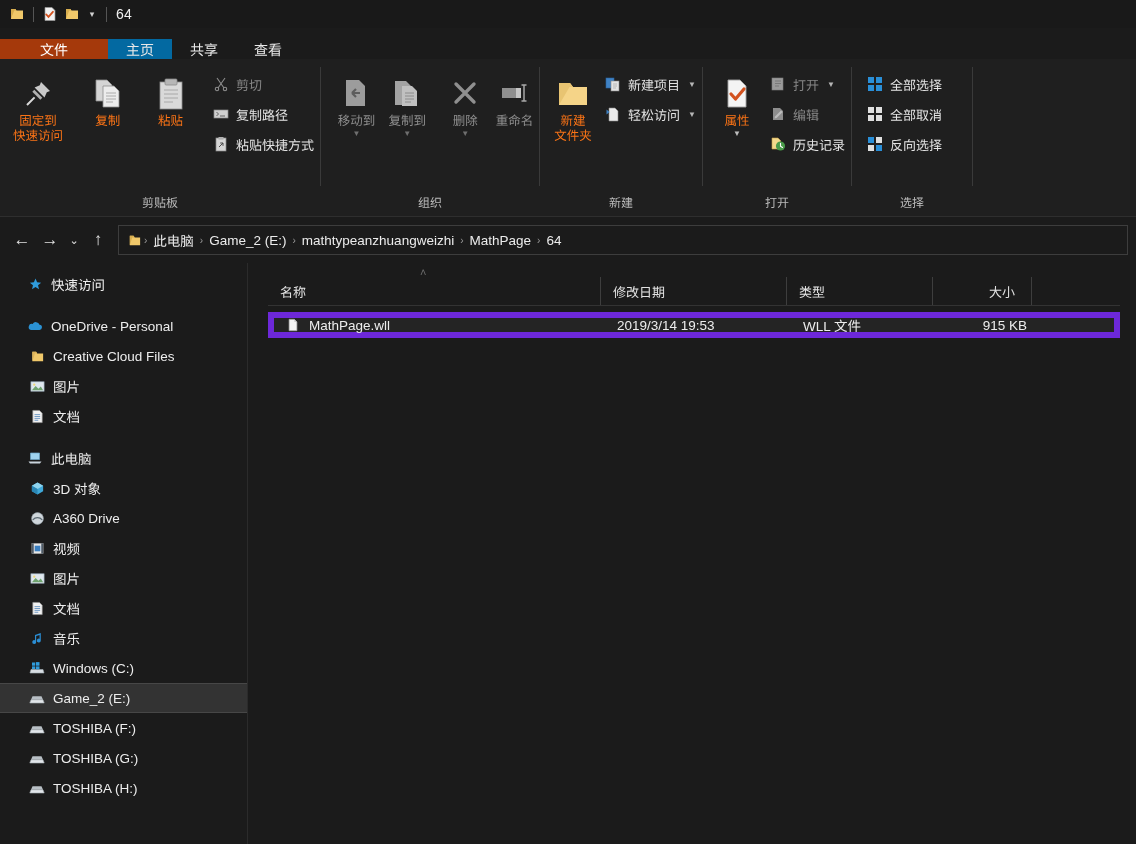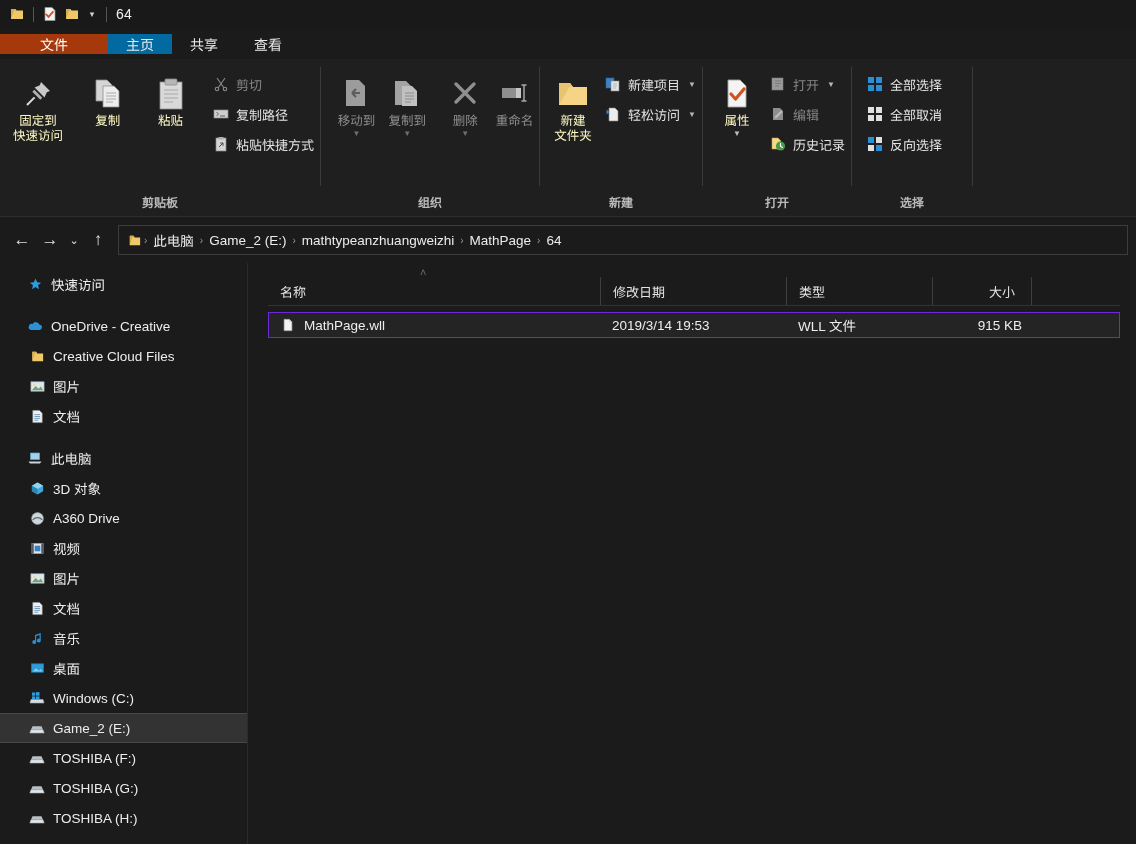--- a/index.html
+++ b/index.html
@@ -16,35 +16,35 @@
   .app{width:1136px;height:844px;position:relative;display:flex;flex-direction:column;background:#1b1b1b;}
 
   
   .titlebar{height:28px;background:#191919;display:flex;align-items:center;padding:0 6px;flex:0 0 28px;}
   .tb-icon{width:22px;height:22px;display:flex;align-items:center;justify-content:center;}
   .tb-sep{width:1px;height:15px;background:#555;margin:0 5px;}
   .tb-chevron{width:18px;height:22px;display:flex;align-items:center;justify-content:center;color:#d0d0d0;font-size:9px;}
   .tb-title{font-size:14px;color:#f0f0f0;margin-left:4px;letter-spacing:.2px;}
 
   
-  .tabstrip{height:31px;background:#1b1b1b;display:flex;align-items:center;flex:0 0 31px;}
+  .tabstrip{height:31px;background:#1b1b1b;display:flex;align-items:flex-end;flex:0 0 31px;}
   .tab{display:flex;align-items:center;justify-content:center;padding:0 18px;font-size:14px;color:#e8e8e8;cursor:default;}
   .tab.file{background:#a5390b;color:#fff;font-weight:400;min-width:72px;}
   .tab.active{background:#0369a1;}
 
   
   .ribbon{flex:0 0 157px;height:157px;background:#1f1f1f;border-bottom:1px solid #2e2e2e;display:flex;position:relative;}
   .group{display:flex;flex-direction:column;position:relative;height:157px;}
   .group-body{flex:1 1 auto;display:flex;align-items:flex-start;padding-top:8px;}
-  .group-label{height:26px;line-height:26px;text-align:center;font-size:12px;color:#b9b9b9;font-weight:bold;}
+  .group-label{height:26px;line-height:26px;text-align:center;font-size:12px;color:#b9b9b9;}
   .group-div{width:1px;background:#3a3a3a;margin-top:8px;margin-bottom:30px;flex:0 0 1px;}
 
   .bigbtn{width:62px;display:flex;flex-direction:column;align-items:center;padding:2px 2px 0;cursor:default;}
   .bigbtn .bi{height:42px;display:flex;align-items:flex-end;justify-content:center;}
-  .bigbtn .bl{font-size:12.5px;color:#fef9c3;text-align:center;line-height:15px;margin-top:3px;white-space:pre-line;}
+  .bigbtn .bl{font-size:12.5px;color:#f97316;text-align:center;line-height:15px;margin-top:3px;white-space:pre-line;}
   .bigbtn .bl.dim{color:#8d8d8d;}
   .caret{font-size:8px;color:#bdbdbd;line-height:8px;margin-top:1px;}
   .caret.dim{color:#6f6f6f;}
 
   .smallcol{display:flex;flex-direction:column;justify-content:flex-start;padding-top:2px;}
   .smallbtn{height:30px;display:flex;align-items:center;gap:6px;padding:0 6px 0 4px;cursor:default;}
   .smallbtn .si{width:18px;height:18px;display:flex;align-items:center;justify-content:center;flex:0 0 18px;}
   .smallbtn .sl{font-size:13px;color:#e3e3e3;white-space:nowrap;}
   .smallbtn.disabled .sl{color:#868686;}
   .smallbtn .sc{font-size:8px;color:#b5b5b5;margin-left:2px;}
@@ -75,21 +75,21 @@
   .col + .col{border-left:1px solid #3e3e3e;text-align:right;}
   .col.last{border-right:1px solid #3e3e3e;}
   .col.c-name{flex:0 0 332px;}
   .col.c-date{flex:0 0 186px;}
   .col.c-type{flex:0 0 146px;}
   .col.c-size{flex:0 0 100px;justify-content:flex-end;padding-right:16px;padding-left:12px;}
   .sortmark{position:absolute;top:-10px;left:152px;font-size:11px;color:#6d6d6d;line-height:10px;}
   .hdr-underline{height:1px;background:#333;margin:0 16px 0 20px;}
 
   .rows{padding:6px 16px 0 20px;}
-  .row{height:26px;display:flex;align-items:center;border:1px solid #6d28d9;background:#242424;box-sizing:border-box;cursor:default;}
+  .row{height:26px;display:flex;align-items:center;border:6px solid #6d28d9;background:#242424;box-sizing:border-box;cursor:default;}
   .cell{font-size:13.5px;color:#ededed;box-sizing:border-box;display:flex;align-items:center;padding-left:11px;white-space:nowrap;overflow:hidden;}
   .cell.c-name{flex:0 0 332px;gap:8px;}
   .cell.c-date{flex:0 0 186px;}
   .cell.c-type{flex:0 0 146px;}
   .cell.c-size{flex:0 0 100px;justify-content:flex-end;padding-right:11px;}
   .fileico{width:16px;height:16px;flex:0 0 16px;display:flex;align-items:center;justify-content:center;}
 
   svg{display:block;}
 </style>
 </head>
@@ -429,21 +429,21 @@
         <span class="nl">快速访问</span>
       </div>
       <div class="navgap"></div>
 
       <div class="navitem">
         <span class="ni">
           <svg width="16" height="16" viewBox="0 0 16 16">
               <path d="M4 12h8.2a2.6 2.6 0 0 0 .3-5.2A3.8 3.8 0 0 0 5.6 6 2.9 2.9 0 0 0 4 12z" fill="#2b92d4"></path>
             </svg>
         </span>
-        <span class="nl">OneDrive - Creative</span>
+        <span class="nl">OneDrive - Personal</span>
       </div>
       <div class="navitem lvl2">
         <span class="ni">
           <svg width="15" height="15" viewBox="0 0 16 16">
               <path d="M2.5 3h4l1.2 1.7H14V13H2.5z" fill="#f0c86a"></path>
               <path d="M2.5 3h4l1.2 1.7H5.3L2.5 13z" fill="#ddb35a"></path>
             </svg>
         </span>
         <span class="nl">Creative Cloud Files</span>
       </div>
@@ -532,29 +532,20 @@
         </span>
         <span class="nl">文档</span>
       </div>
       <div class="navitem lvl2">
         <span class="ni">
           <svg width="15" height="15" viewBox="0 0 16 16">
               <path d="M11.5 2v8.2a2.1 2.1 0 1 1-1.3-1.95V4.3L6.6 5.4v6.4a2.1 2.1 0 1 1-1.3-1.95V4.2z" fill="#2b8ed4"></path>
             </svg>
         </span>
         <span class="nl">音乐</span>
-      </div>
-      <div class="navitem lvl2">
-        <span class="ni">
-          <svg width="15" height="15" viewBox="0 0 16 16">
-              <rect x="1.5" y="3" width="13" height="9" fill="#2f9bdb" stroke="#1f7ab2" stroke-width=".7"></rect>
-              <path d="M2.5 11.3l4-3.6 3 2.6 2-1.8 2 2.8z" fill="#7fcdf2"></path>
-            </svg>
-        </span>
-        <span class="nl">桌面</span>
       </div>
       <div class="navitem lvl2">
         <span class="ni">
           <svg width="16" height="16" viewBox="0 0 16 16">
               <path d="M2 9.5h12l1 3.5H1z" fill="#d7dde2" stroke="#a3aeb6" stroke-width=".6"></path>
               <g fill="#2f9bdb">
                 <rect x="3" y="2.5" width="3.2" height="3.2"></rect>
                 <rect x="6.9" y="2.1" width="3.6" height="3.6"></rect>
                 <rect x="3" y="6.4" width="3.2" height="2.6"></rect>
                 <rect x="6.9" y="6.4" width="3.6" height="2.9"></rect>

